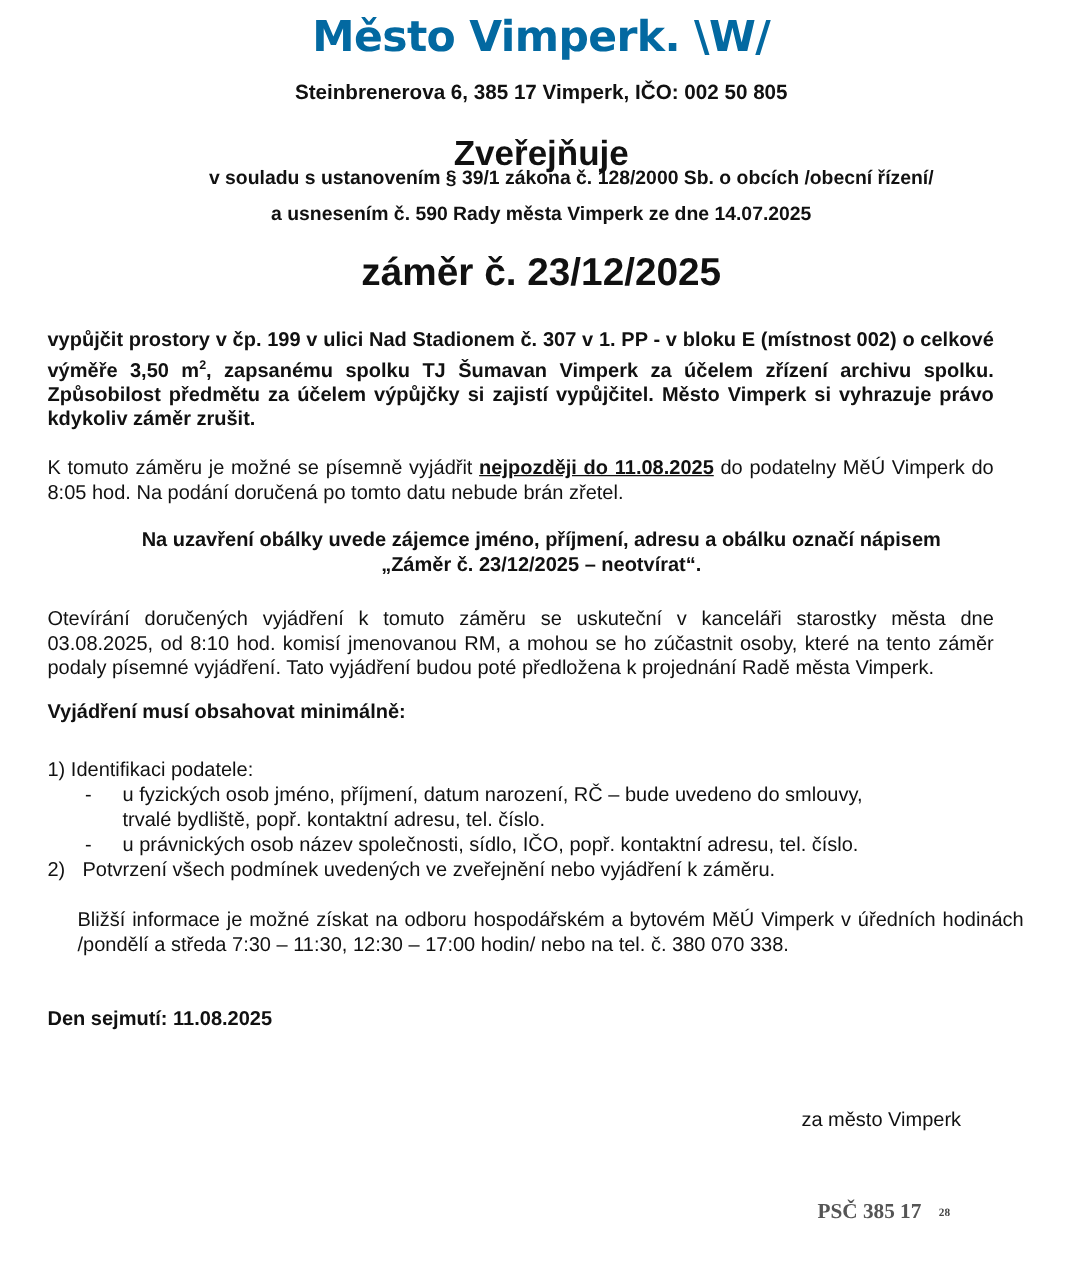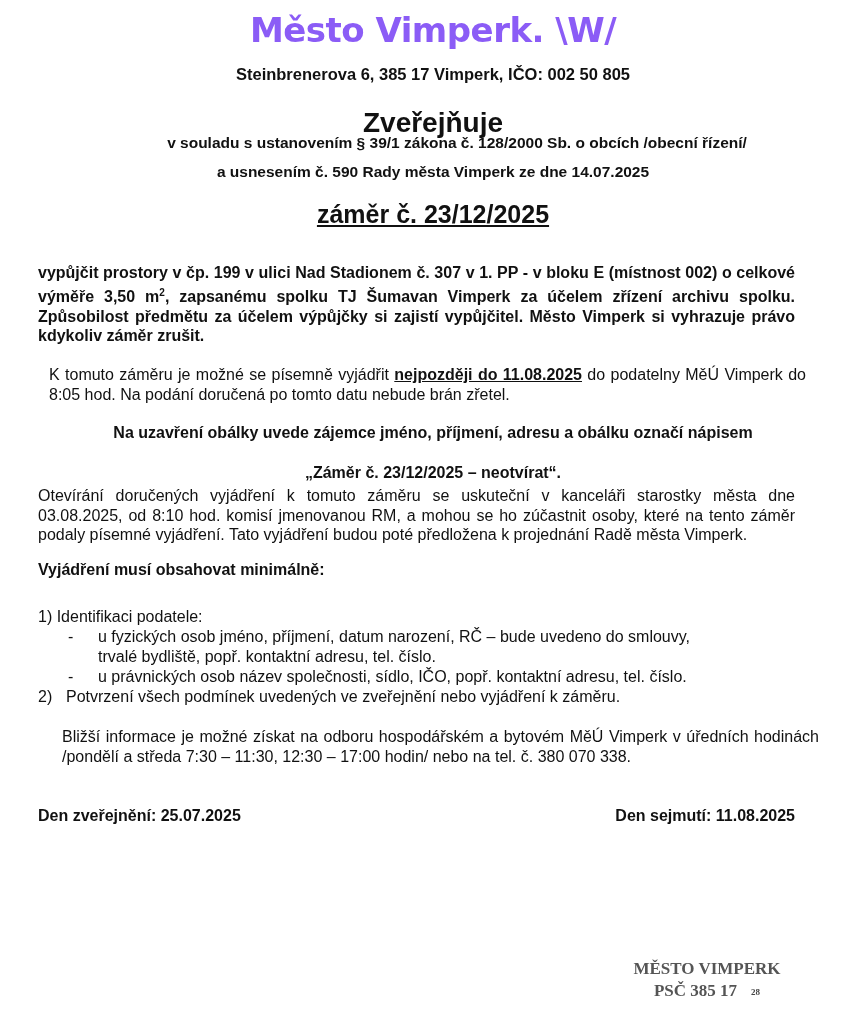--- a/index.html
+++ b/index.html
@@ -1,23 +1,23 @@
 <!DOCTYPE html>
 <html><head>
   <meta charset="utf-8">
   <style>
     html, body { margin: 0; padding: 0; background: #ffffff; }
     body { width: 866px; height: 1010px; position: relative; overflow: hidden; color: #111; font-family: "Liberation Sans", sans-serif; }
     .abs { position: absolute; }
     .center { text-align: center; left: 0; width: 866px; }
-    .logo { top: 10px; font-family: "DejaVu Sans", sans-serif; font-weight: bold; font-size: 34px; letter-spacing: -0.5px; color: #8b5cf6; }
+    .logo { top: 10px; font-family: "DejaVu Sans", sans-serif; font-weight: bold; font-size: 34px; letter-spacing: -0.5px; color: #0369a1; }
     .address { top: 65px; font-weight: bold; font-size: 16.5px; }
     .h-publish { top: 107px; font-weight: bold; font-size: 28px; }
     .sub { font-weight: bold; font-size: 15.5px; line-height: 19px; }
-    .h-intent { top: 200px; font-weight: bold; font-size: 25px; text-decoration: underline; }
+    .h-intent { top: 200px; font-weight: bold; font-size: 31px; }
     .para { left: 38px; width: 757px; font-size: 16px; line-height: 19.6px; text-align: justify; }
     .para.bold { font-weight: bold; }
     .u { text-decoration: underline; font-weight: bold; }
     .center-bold { font-weight: bold; font-size: 16px; line-height: 20px; }
     .list-line { font-size: 16px; line-height: 19.6px; }
     .dates { top: 807px; left: 38px; width: 757px; font-weight: bold; font-size: 16px; display: flex; justify-content: space-between; }
     .sign { top: 887px; left: 600px; width: 210px; text-align: center; font-size: 16px; line-height: 20px; }
     .stamp { top: 958px; left: 622px; width: 170px; font-family: "Liberation Serif", serif; font-weight: bold; color: #555; font-size: 17px; line-height: 22px; text-align: center; }
     .stamp-num { font-size: 9px; color: #444; margin-left: 14px; vertical-align: middle; }
   </style>
@@ -28,43 +28,42 @@
 <div class="abs center address">Steinbrenerova 6, 385 17 Vimperk, IČO: 002 50 805</div>
 
 <div class="abs center h-publish">Zveřejňuje</div>
 <div class="abs center sub" style="top:133px;padding-left:24px;">v souladu s ustanovením § 39/1 zákona č. 128/2000 Sb. o obcích /obecní řízení/</div>
 <div class="abs center sub" style="top:162px;">a usnesením č. 590 Rady města Vimperk ze dne 14.07.2025</div>
 
 <div class="abs center h-intent">záměr č. 23/12/2025</div>
 
 <div class="abs para bold" style="top:263px;"><span>vypůjčit prostory v čp. 199 v ulici Nad Stadionem č. 307 v 1. PP - v bloku E (místnost 002) o celkové výměře 3,50 m</span><sup style="font-size:10px;">2</sup><span>, zapsanému spolku TJ Šumavan Vimperk za účelem zřízení archivu spolku. Způsobilost předmětu za účelem výpůjčky si zajistí vypůjčitel. Město Vimperk si vyhrazuje právo kdykoliv záměr zrušit.</span></div>
 
-<div class="abs para" style="top:365px;margin-left:11px;"><span>K tomuto záměru je možné se písemně vyjádřit </span><span class="u">nejpozději do 11.08.2025</span><span> do podatelny MěÚ Vimperk do 8:05 hod. Na podání doručená po tomto datu nebude brán zřetel.</span></div>
+<div class="abs para" style="top:365px;"><span>K tomuto záměru je možné se písemně vyjádřit </span><span class="u">nejpozději do 11.08.2025</span><span> do podatelny MěÚ Vimperk do 8:05 hod. Na podání doručená po tomto datu nebude brán zřetel.</span></div>
 
 <div class="abs center center-bold" style="top:423px;">Na uzavření obálky uvede zájemce jméno, příjmení, adresu a obálku označí nápisem</div>
-<div class="abs center center-bold" style="top:463px;">„Záměr č. 23/12/2025 – neotvírat“.</div>
+<div class="abs center center-bold" style="top:443px;">„Záměr č. 23/12/2025 – neotvírat“.</div>
 
 <div class="abs para" style="top:486px;">Otevírání doručených vyjádření k tomuto záměru se uskuteční v kanceláři starostky města dne 03.08.2025, od 8:10 hod. komisí jmenovanou RM, a mohou se ho zúčastnit osoby, které na tento záměr podaly písemné vyjádření. Tato vyjádření budou poté předložena k projednání Radě města Vimperk.</div>
 
 <div class="abs list-line" style="top:560px; left:38px; font-weight:bold;">Vyjádření musí obsahovat minimálně:</div>
 <div class="abs list-line" style="top:607px; left:38px;">1) Identifikaci podatele:</div>
 <div class="abs list-line" style="top:627px; left:68px;">-</div>
 <div class="abs list-line" style="top:627px; left:98px;">u fyzických osob jméno, příjmení, datum narození, RČ – bude uvedeno do smlouvy,</div>
 <div class="abs list-line" style="top:647px; left:98px;">trvalé bydliště, popř. kontaktní adresu, tel. číslo.</div>
 <div class="abs list-line" style="top:667px; left:68px;">-</div>
 <div class="abs list-line" style="top:667px; left:98px;">u právnických osob název společnosti, sídlo, IČO, popř. kontaktní adresu, tel. číslo.</div>
 <div class="abs list-line" style="top:687px; left:38px;">2)</div>
 <div class="abs list-line" style="top:687px; left:66px;">Potvrzení všech podmínek uvedených ve zveřejnění nebo vyjádření k záměru.</div>
 
 <div class="abs para" style="top:727px;margin-left:24px;">Bližší informace je možné získat na odboru hospodářském a bytovém MěÚ Vimperk v úředních hodinách /pondělí a středa 7:30 – 11:30, 12:30 – 17:00 hodin/ nebo na tel. č. 380 070 338.</div>
 
 <div class="abs dates">
-  <span>Den zveřejnění: 25.07.2025</span>
   <span>Den sejmutí: 11.08.2025</span>
 </div>
 
 <div class="abs sign">
+  <div>za město Vimperk</div>
 </div>
 
 <div class="abs stamp">
-  <div>MĚSTO VIMPERK</div>
   <div><span>PSČ 385 17</span><span class="stamp-num">28</span></div>
 </div>
 
 </body></html>

